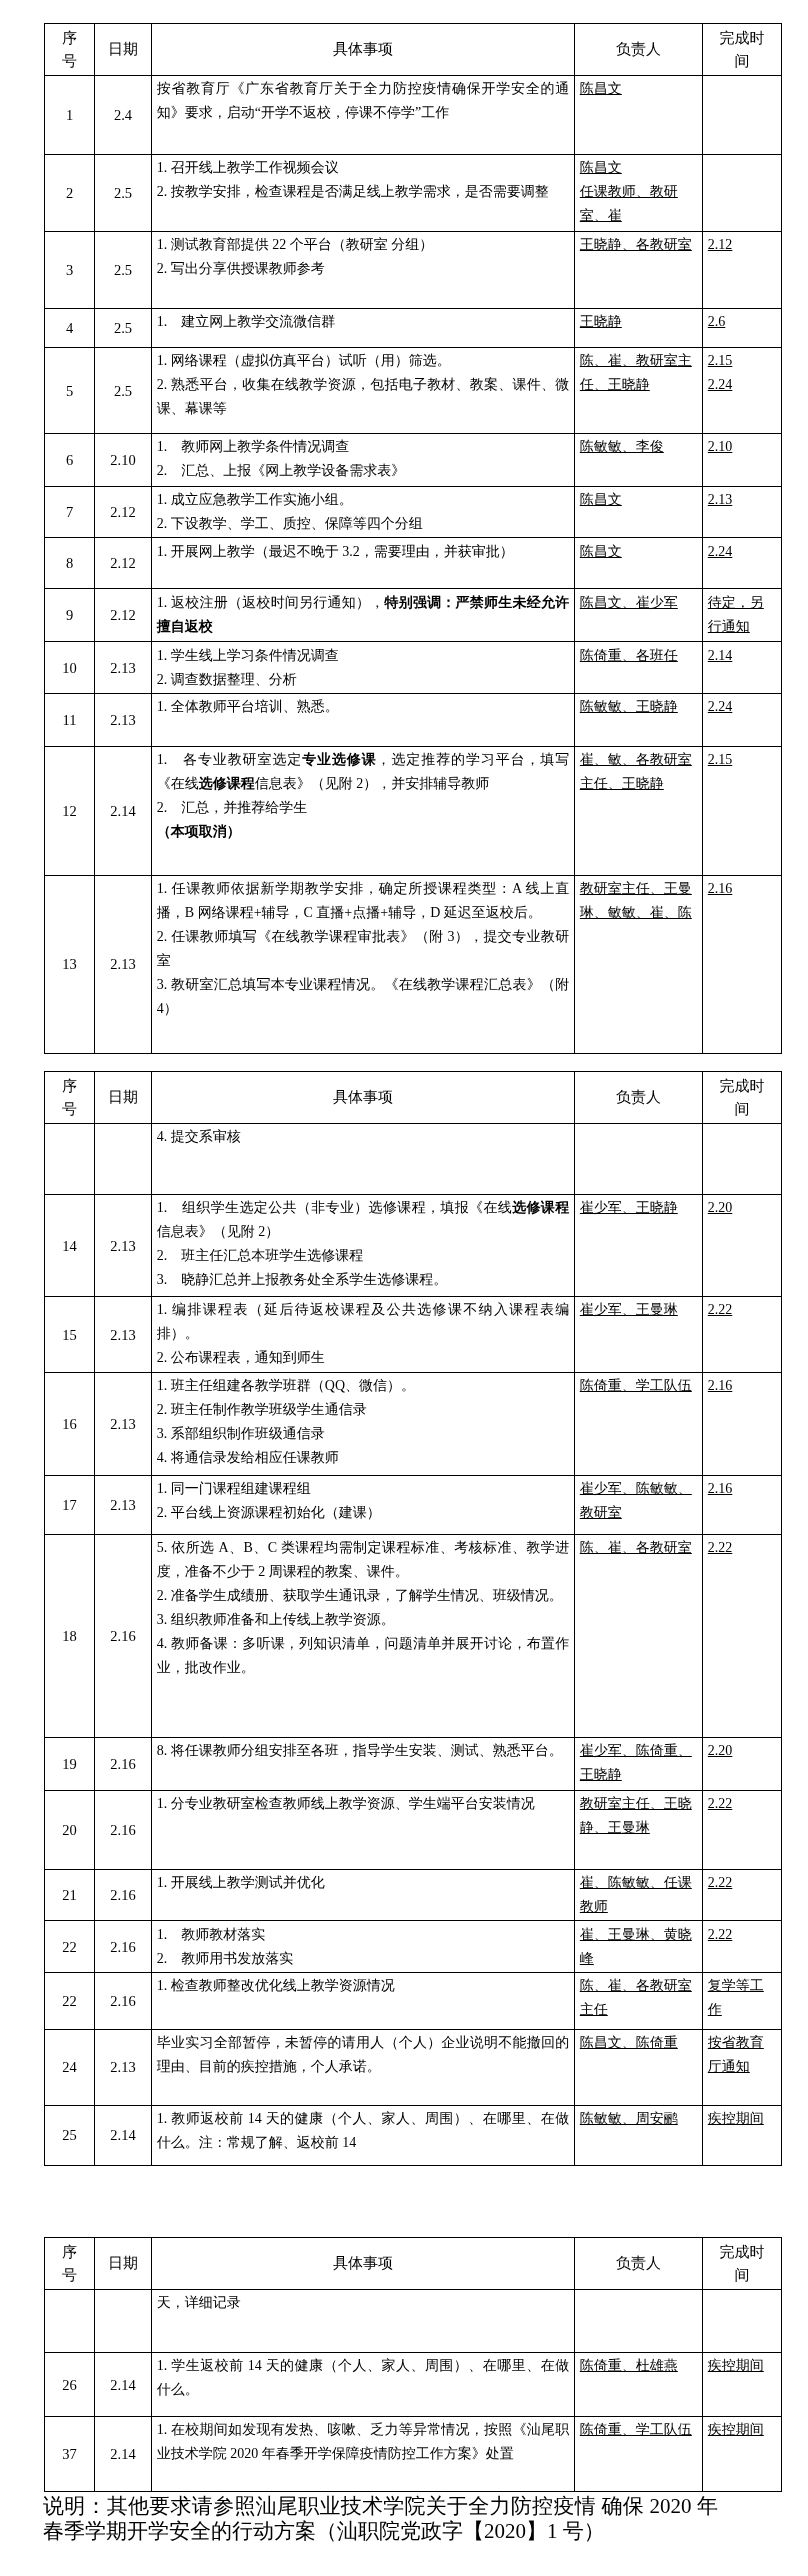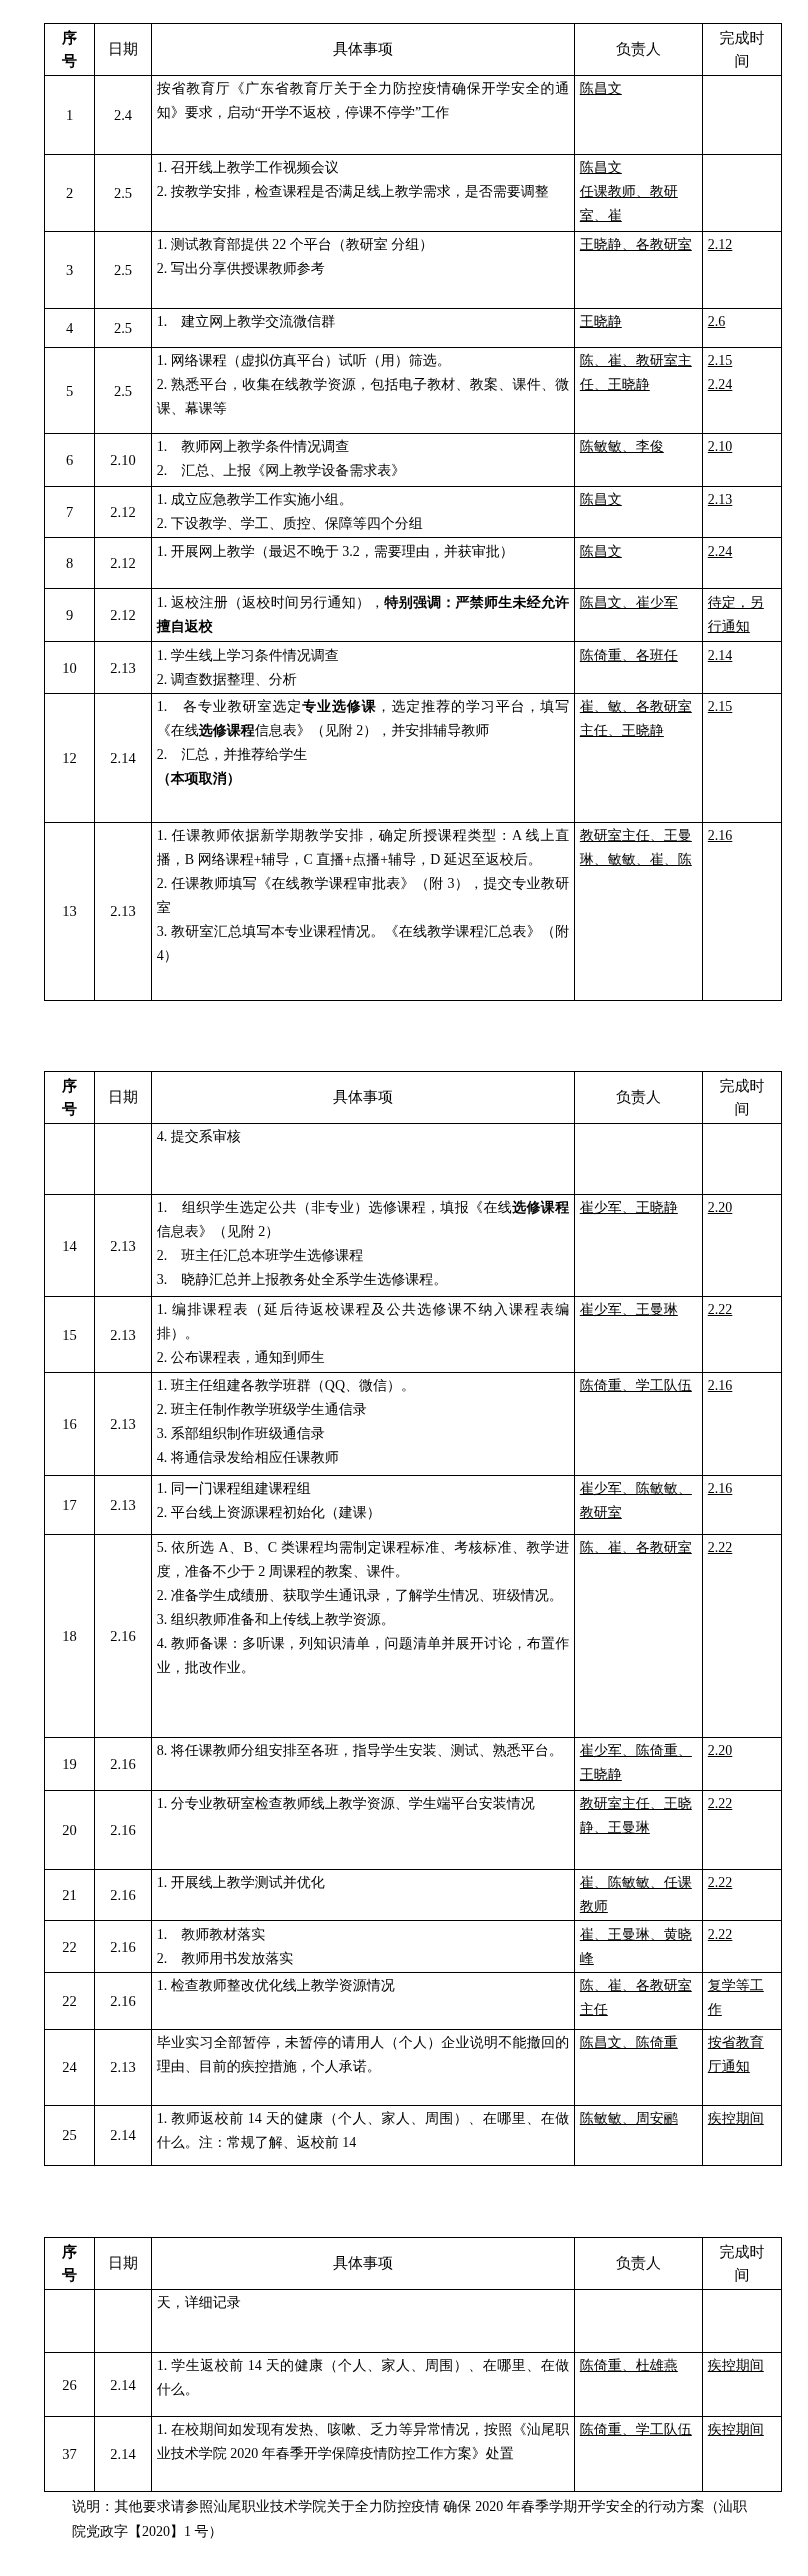--- a/index.html
+++ b/index.html
@@ -5,30 +5,30 @@
   html,body { margin:0; padding:0; background:#ffffff; }
   body { width:808px; font-family:"Liberation Serif","DejaVu Serif",serif; color:#000; }
   .page { position:relative; width:808px; height:2576px; background:#fff; overflow:hidden; }
   table.plan { position:absolute; left:44px; width:738px; border-collapse:collapse; table-layout:fixed;
                border:1.8px solid #000; }
   #t0 { top:23px; } #t1 { top:1071px; } #t2 { top:2237px; }
   .plan th, .plan td { border:1.2px solid #000; padding:1.2px 4.8px; font-size:14px; line-height:24px;
                        vertical-align:top; overflow:hidden; }
   .plan th { text-align:center; vertical-align:middle; font-weight:normal; font-size:15px;
              line-height:23px; height:51px; padding:0 1.2px; }
-  .th-seq span { display:inline-block; width:16.3px;font-weight:bold; }
+  .th-seq span { display:inline-block; width:16.3px; }
   .th-time span { display:inline-block; width:49px; }
   col.c-seq { width:50px; } col.c-date { width:57px; } col.c-task { width:423px; }
   col.c-owner { width:128px; } col.c-time { width:79px; }
   td.seq, td.date { text-align:center; vertical-align:middle; font-size:14.5px; }
   td.task { text-align:justify; }
   td.task p { margin:0; }
   td.task b { font-weight:bold; }
   td.owner, td.time { white-space:pre-line;text-decoration:underline; }
-  .note { position:absolute; left:72px; top:2494px; width:675px; font-size:14px; line-height:25.4px;
+  .note { position:absolute; left:43px; top:2494px; width:675px; font-size:21px; line-height:25.4px;
           text-align:justify;font-family:Liberation Serif, serif; }
 </style>
 </head>
 <body>
 
 <div class="page">
 
   <table class="plan" id="t0">
     <colgroup>
         <col class="c-seq">
@@ -138,20 +138,29 @@
         <tr style="height: 51px;">
           <td class="seq">10</td>
           <td class="date">2.13</td>
           <td class="task">
             <p>1. 学生线上学习条件情况调查</p>
             <p>2. 调查数据整理、分析</p>
           </td>
           <td class="owner">陈倚重、各班任</td>
           <td class="time">2.14</td>
         </tr>
+        <tr style="height: 53px;">
+          <td class="seq">11</td>
+          <td class="date">2.13</td>
+          <td class="task">
+            <p>1. 全体教师平台培训、熟悉。</p>
+          </td>
+          <td class="owner">陈敏敏、王晓静</td>
+          <td class="time">2.24</td>
+        </tr>
         <tr style="height: 129px;">
           <td class="seq">12</td>
           <td class="date">2.14</td>
           <td class="task">
             <p><span>1.　各专业教研室选定</span><b>专业选修课</b><span>，选定推荐的学习平台，填写《在线</span><b>选修课程</b><span>信息表》（见附 2），并安排辅导教师</span></p>
             <p>2.　汇总，并推荐给学生</p>
             <p><b>（本项取消）</b></p>
           </td>
           <td class="owner">崔、敏、各教研室主任、王晓静</td>
           <td class="time">2.15</td>

